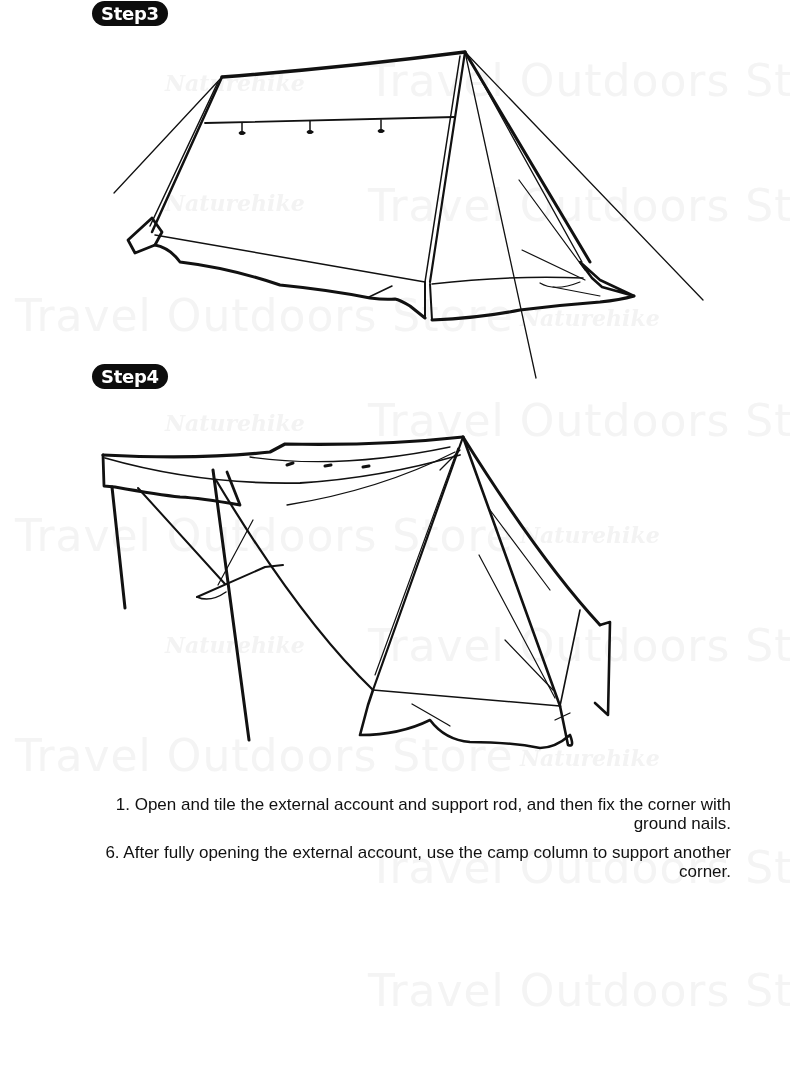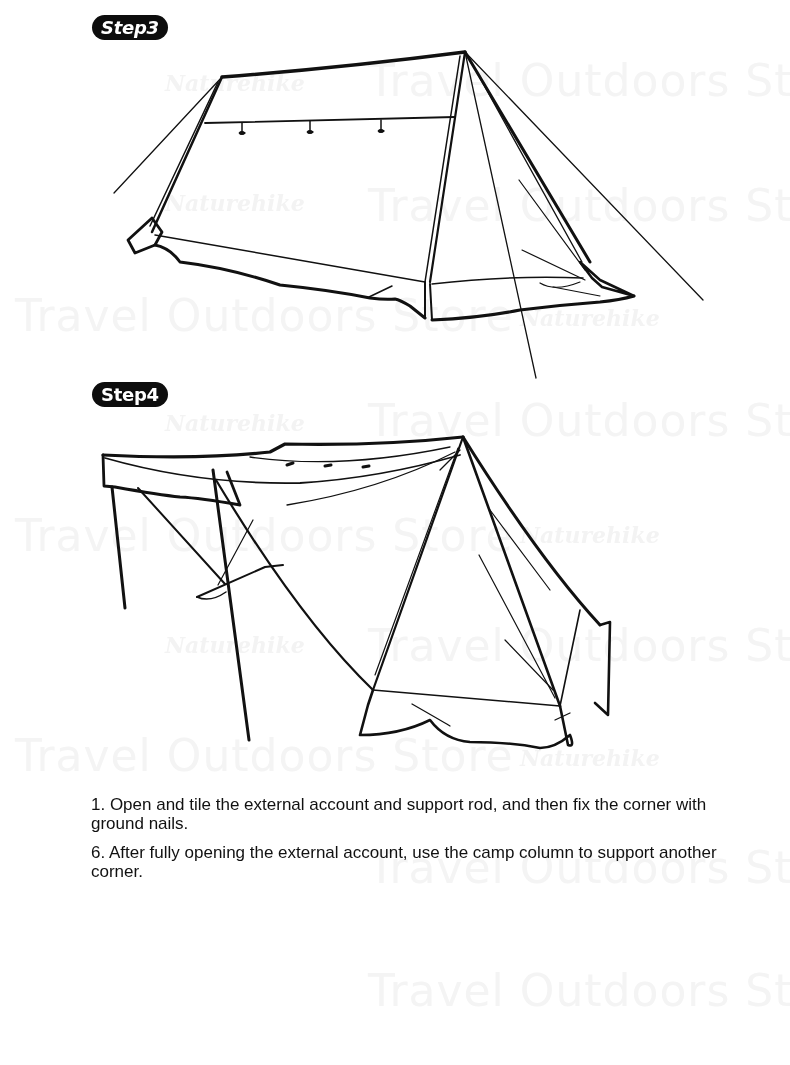--- a/index.html
+++ b/index.html
@@ -8,21 +8,21 @@
     .watermark { position: absolute; color: #f4f4f4; font-size: 44px; white-space: nowrap;
                  font-family: "DejaVu Sans", sans-serif; pointer-events: none; letter-spacing: 1px; }
     .wm-brand { position: absolute; color: #f3f3f3; font-size: 22px; font-style: italic; font-weight: bold;
                 white-space: nowrap; font-family: "DejaVu Serif", serif; }
     .step-badge { position: absolute; background: #0d0d0d; color: #fff; border-radius: 13px;
                   font-weight: bold; font-size: 18px; height: 25px; line-height: 25px;
                   padding: 0 9px; font-family: "DejaVu Sans", sans-serif; letter-spacing: -0.3px; }
     .drawing { position: absolute; left: 0; width: 790px; }
     .instructions { position: absolute; left: 91px; top: 795px; width: 640px; font-size: 17px;
                     line-height: 19px; font-family: "Liberation Sans", sans-serif; color: #111; }
-    .instructions p { margin: 0 0 10px 0; }
+    .instructions p { margin: 0 0 10px 0; text-align: right; }
   </style>
 </head>
 <body>
 
 <div class="watermark" style="left:368px; top:55px;">Travel Outdoors Store</div>
 <div class="wm-brand" style="left:165px; top:70px;">Naturehike</div>
 <div class="watermark" style="left:368px; top:180px;">Travel Outdoors Store</div>
 <div class="wm-brand" style="left:165px; top:190px;">Naturehike</div>
 <div class="watermark" style="left:15px; top:290px;">Travel Outdoors Store</div>
 <div class="wm-brand" style="left:520px; top:305px;">Naturehike</div>
@@ -30,21 +30,21 @@
 <div class="wm-brand" style="left:165px; top:410px;">Naturehike</div>
 <div class="watermark" style="left:15px; top:510px;">Travel Outdoors Store</div>
 <div class="wm-brand" style="left:520px; top:522px;">Naturehike</div>
 <div class="watermark" style="left:368px; top:620px;">Travel Outdoors Store</div>
 <div class="wm-brand" style="left:165px; top:632px;">Naturehike</div>
 <div class="watermark" style="left:15px; top:730px;">Travel Outdoors Store</div>
 <div class="wm-brand" style="left:520px; top:745px;">Naturehike</div>
 <div class="watermark" style="left:368px; top:842px;">Travel Outdoors Store</div>
 <div class="watermark" style="left:368px; top:965px;">Travel Outdoors Store</div>
 
-<div class="step-badge" style="left:92px; top:15px;font-style:italic;">Step3</div>
+<div class="step-badge" style="left:92px; top:1px;">Step3</div>
 
 <svg class="drawing" style="top:0;" width="790" height="390" viewBox="0 0 790 390">
   <g fill="none" stroke="#111" stroke-linecap="round" stroke-linejoin="round">
 
     <line x1="222" y1="77" x2="114" y2="193" stroke-width="1.3"></line>
     <line x1="465" y1="52" x2="703" y2="300" stroke-width="1.3"></line>
     <line x1="465" y1="52" x2="536" y2="378" stroke-width="1.3"></line>
 
     <path d="M222 77 Q 340 68 465 52" stroke-width="3.5"></path>
 
@@ -78,21 +78,21 @@
     <path d="M432 320 Q 480 318 520 310 Q 560 305 600 302 Q 620 300 634 296" stroke-width="3"></path>
 
     <path d="M580 262 L 600 280 L 634 296 L 620 292 L 602 287 L 592 278 Z" stroke-width="2.5"></path>
     <path d="M522 250 L 585 280" stroke-width="1.2"></path>
     <path d="M519 180 L 585 270" stroke-width="1.2"></path>
     <path d="M553 287 L 600 296" stroke-width="1.2"></path>
     <path d="M540 283 Q 555 292 580 282" stroke-width="1.2"></path>
   </g>
 </svg>
 
-<div class="step-badge" style="left:92px; top:382px;">Step4</div>
+<div class="step-badge" style="left:92px; top:364px;">Step4</div>
 
 <svg class="drawing" style="top:380px;" width="790" height="400" viewBox="0 380 790 400">
   <g fill="none" stroke="#111" stroke-linecap="round" stroke-linejoin="round">
 
     <path d="M103 455 Q 200 460 270 452 L 285 444 Q 380 446 463 437" stroke-width="3.2"></path>
 
     <path d="M105 458 Q 200 485 300 483 Q 380 478 460 455" stroke-width="1.8"></path>
     <path d="M250 457 Q 340 470 450 447" stroke-width="1.3"></path>
     <path d="M287 465 L 293 463" stroke-width="3"></path>
       <path d="M325 466 L 331 465" stroke-width="3"></path>

